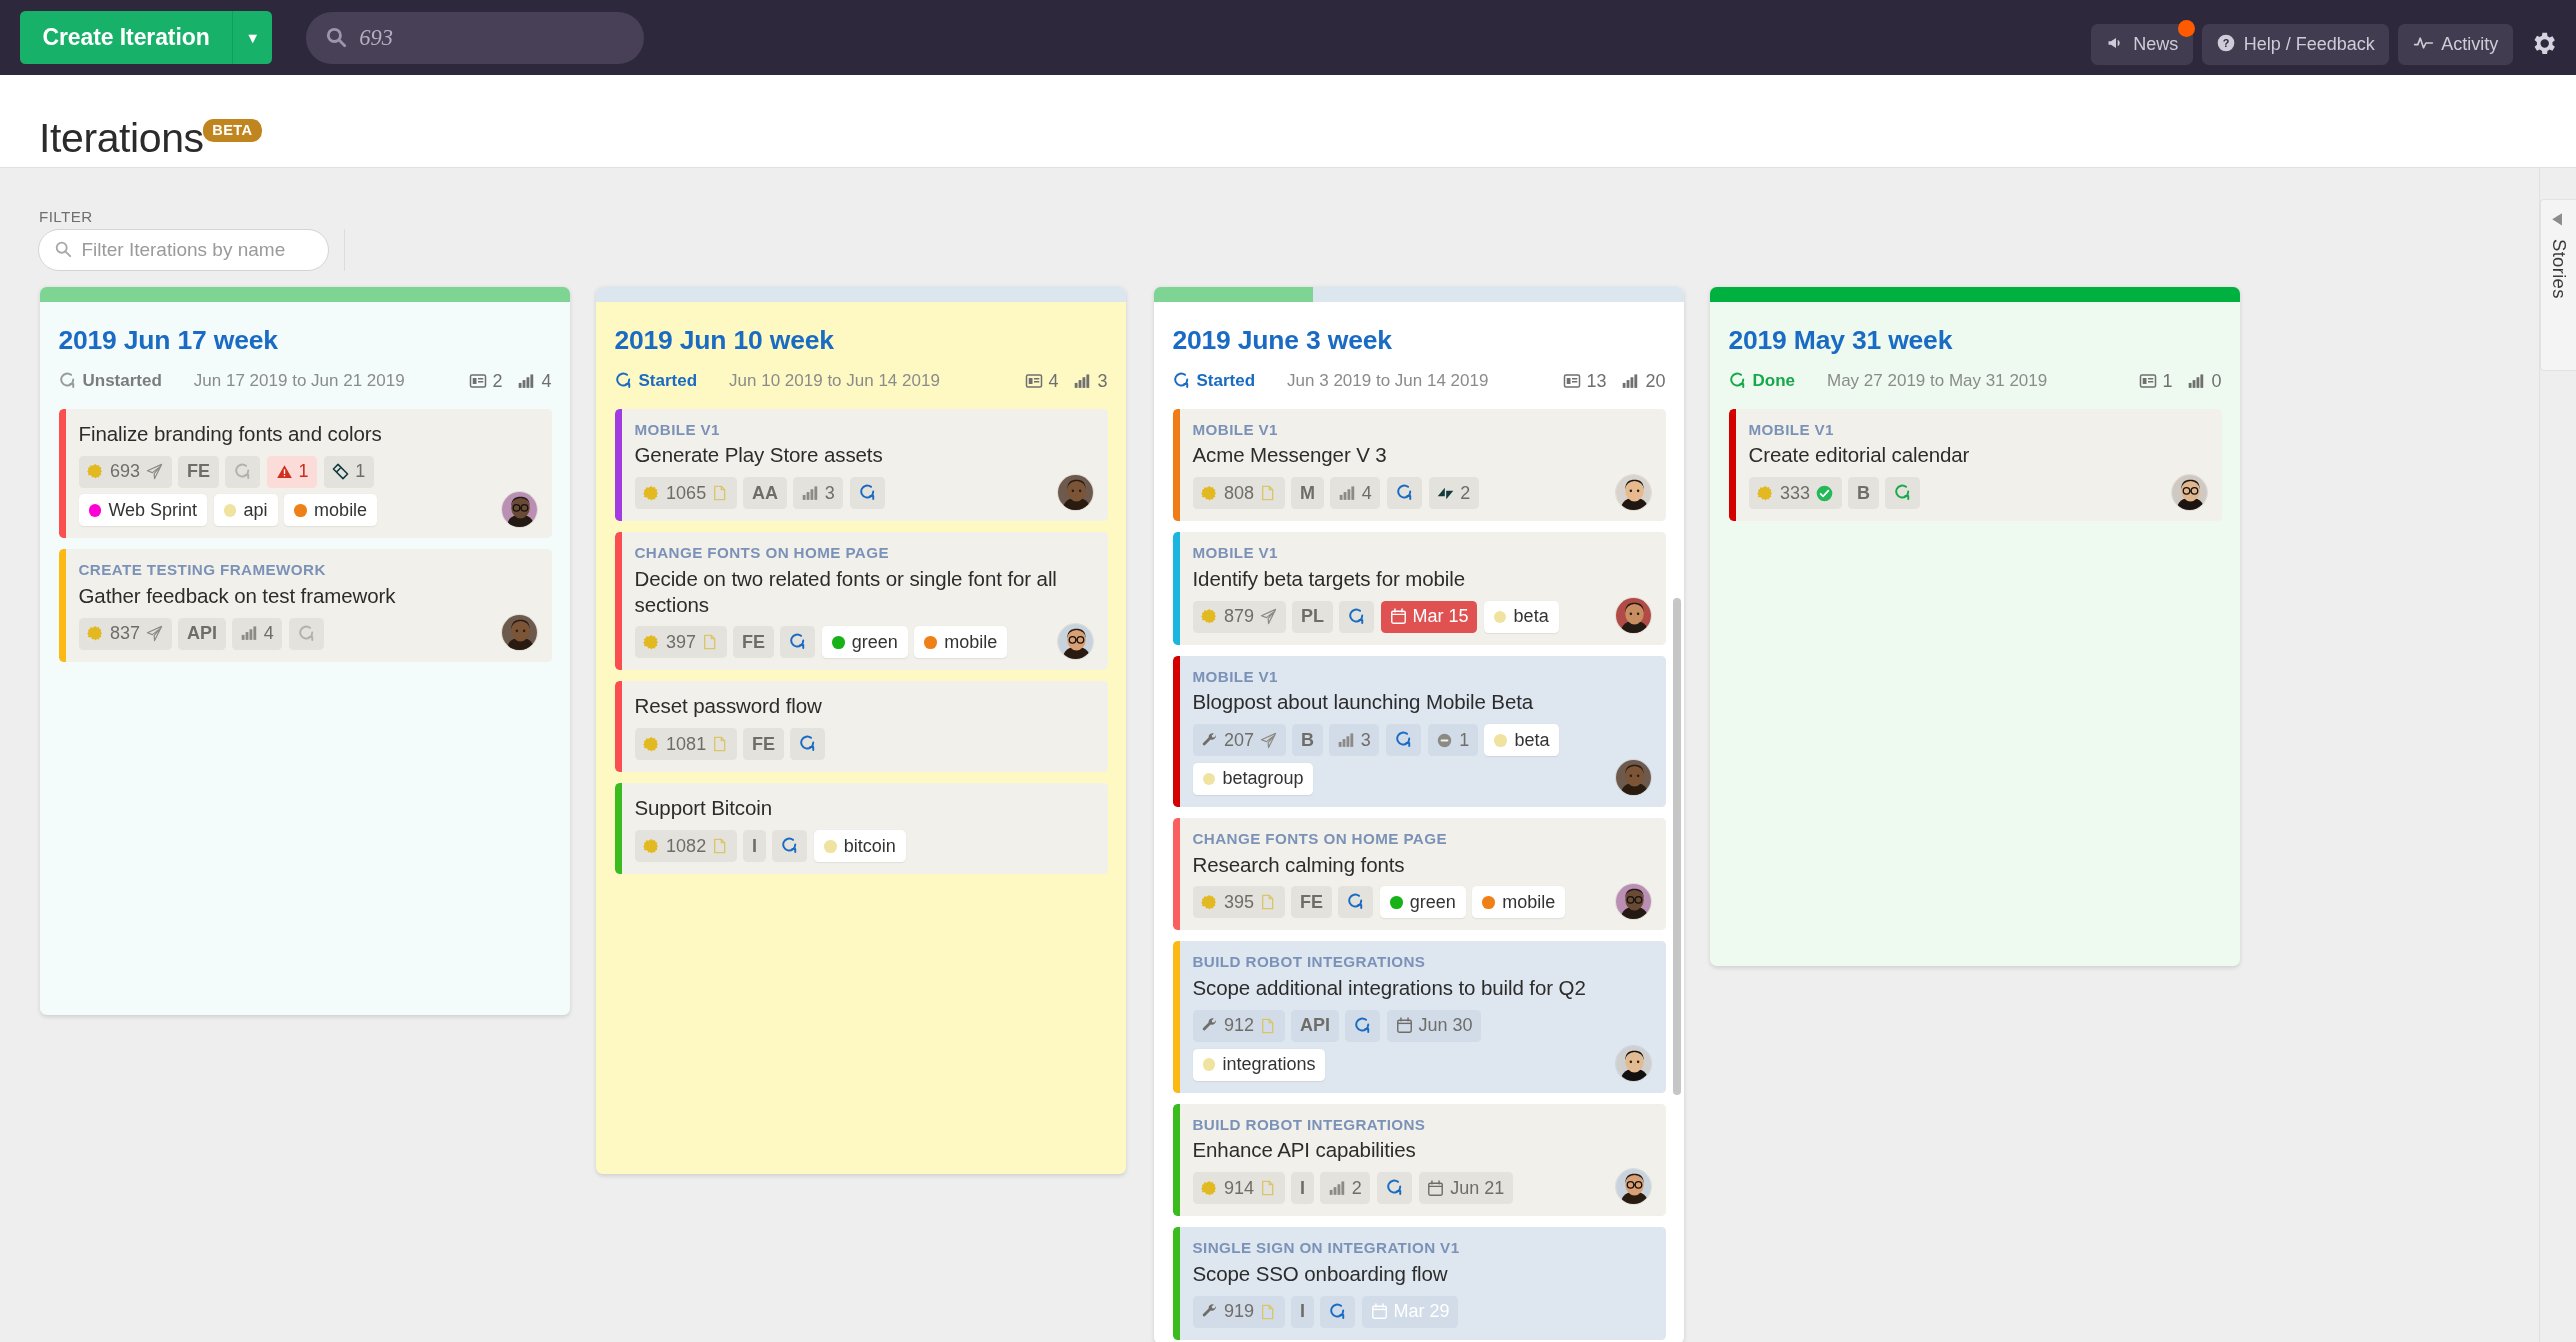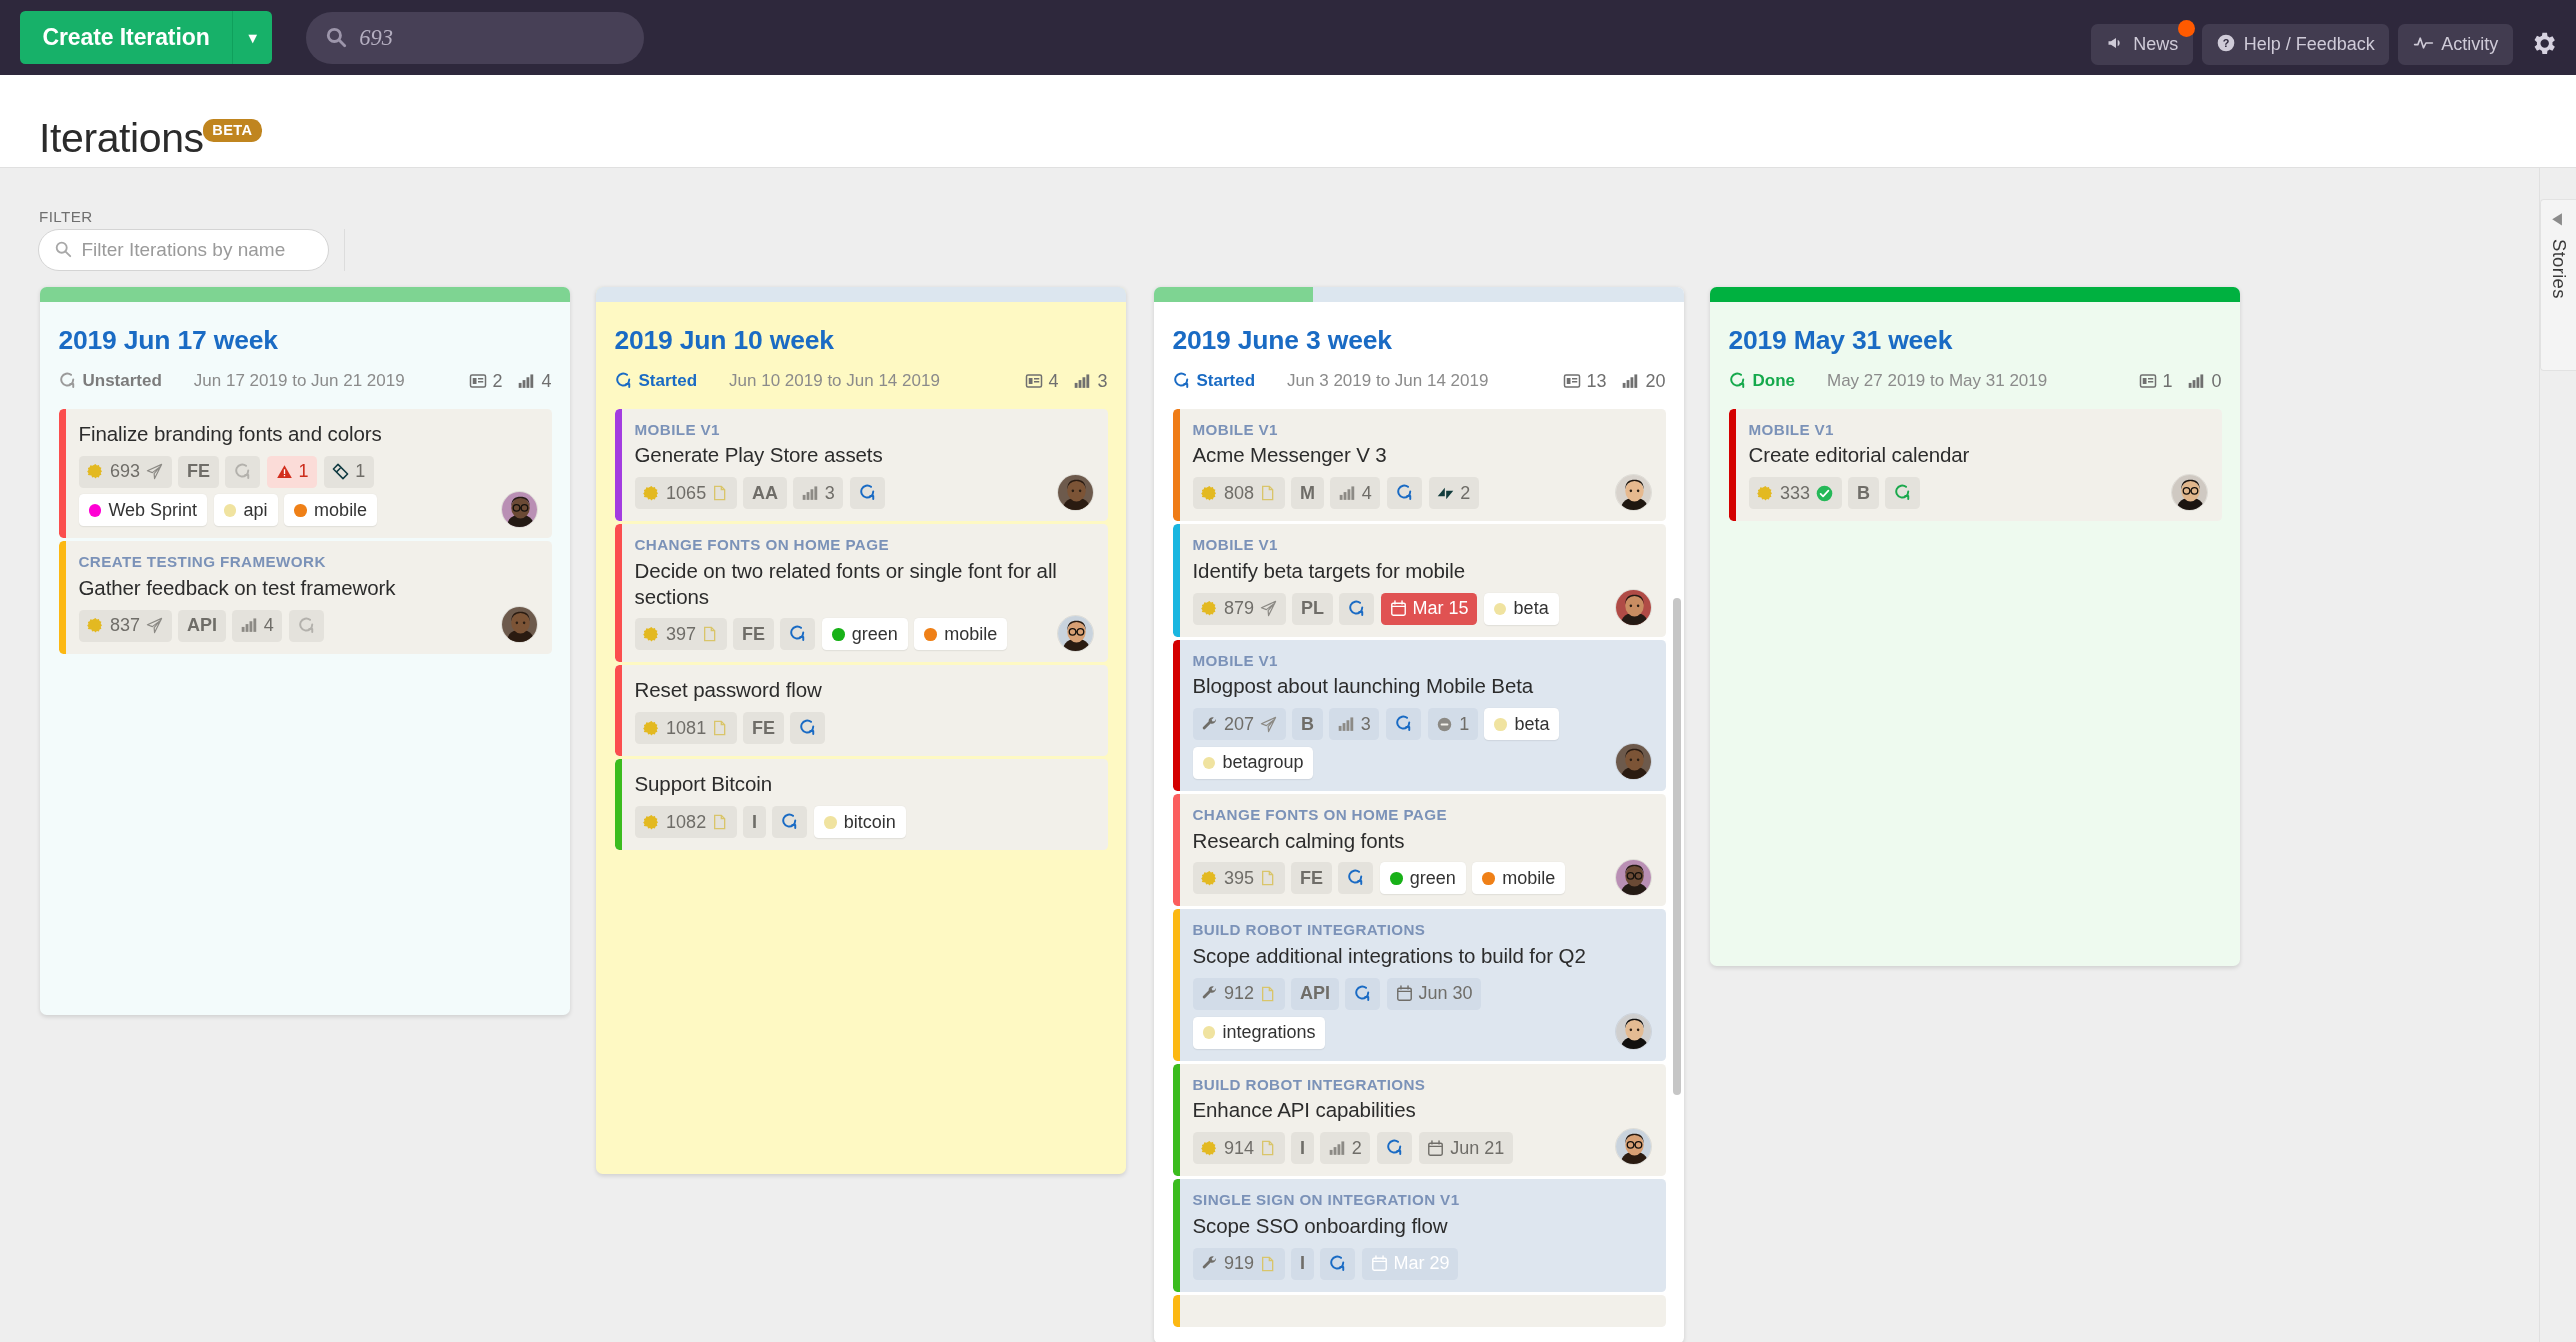--- a/index.html
+++ b/index.html
@@ -142,21 +142,21 @@
     margin-left: auto; display: flex; align-items: center; gap: 6.6px;
     color: #6f6f6f;
   }
   .count-grp { display: flex; align-items: center; gap: 6px; font-size: 18px; }
 
   .cards { margin-top: 17px; }
   .card {
     position: relative;
     background: #f2f0ea;
     border-radius: 4.6px;
-    margin-bottom: 3px;
+    margin-bottom: 11px;
     padding: 12px 16px 12px 20px;
     overflow: hidden;
   }
   .card.selected { background: #dee6ef; }
   .card-stripe {
     position: absolute; left: 0; top: 0; bottom: 0; width: 7.3px;
     border-radius: 4.6px 0 0 4.6px;
   }
   .epic {
     font-size: 15.2px; color: #7b92b8; font-weight: 600;

